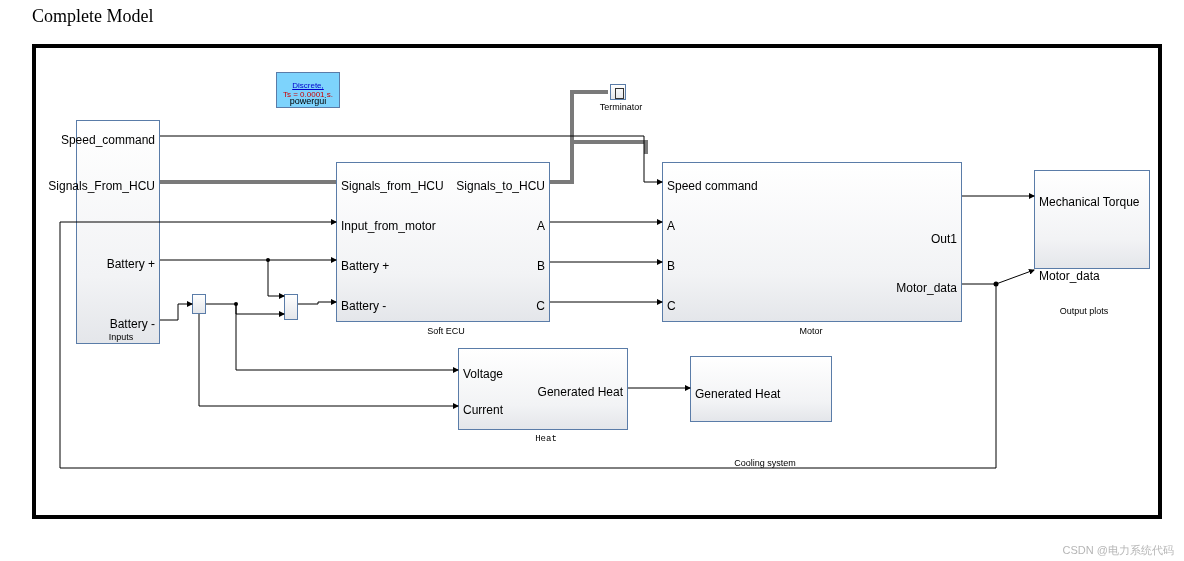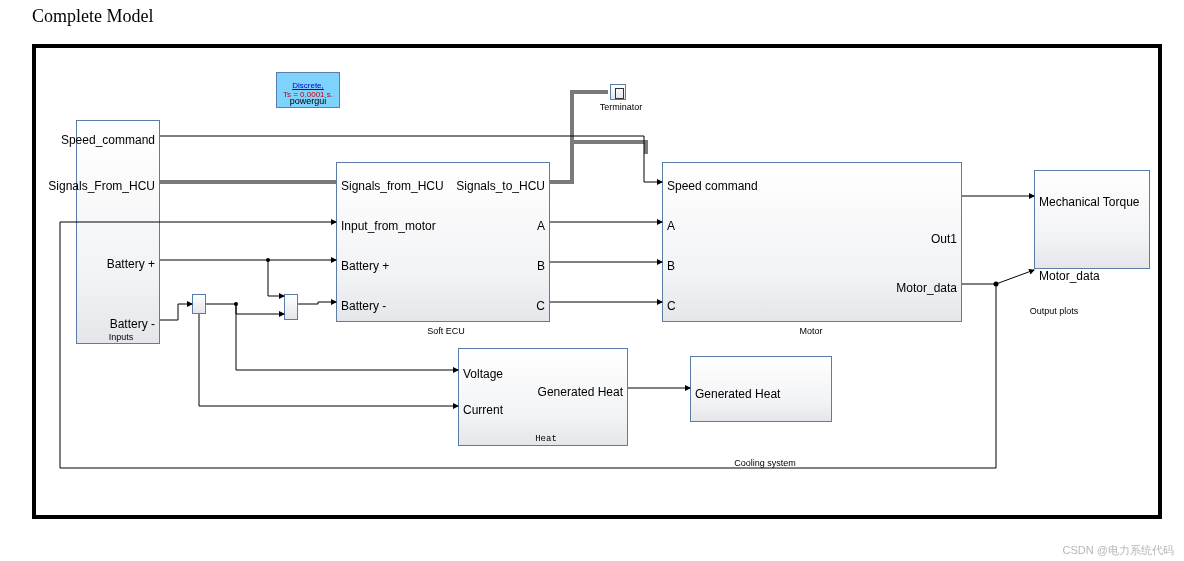--- a/index.html
+++ b/index.html
@@ -143,37 +143,37 @@
   <div class="block" style="top:114px; left:626px; width:300px; height:160px;padding-left:43px;">
     <div class="port left" style="top:16px; left:4px;">Speed command</div>
     <div class="port left" style="top:56px; left:4px;">A</div>
     <div class="port left" style="top:96px; left:4px;">B</div>
     <div class="port left" style="top:136px; left:4px;">C</div>
     <div class="port right" style="top:30px; right:4px;margin-top:39px;">Out1</div>
     <div class="port right" style="top:118px; right:4px;">Motor_data</div>
   </div>
   <div class="block-label" style="top:278px; left:760px; width:30px;">Motor</div>
 
-  <div class="block" style="top:300px; left:422px; width:170px; height:98px;">
+  <div class="block" style="top:300px; left:422px; width:170px; height:82px;">
     <div class="port left" style="top:18px; left:4px;">Voltage</div>
     <div class="port left" style="top:54px; left:4px;">Current</div>
     <div class="port right" style="top:36px; right:4px;">Generated Heat</div>
   </div>
   <div class="block-label" style="top:386px; left:495px; width:30px;font-family:Liberation Mono, monospace;">Heat</div>
 
   <div class="block" style="top:308px; left:654px; width:142px; height:66px;">
     <div class="port left" style="top:30px; left:4px;">Generated Heat</div>
   </div>
   <div class="block-label" style="top:378px; left:694px; width:70px;margin-top:32px;">Cooling system</div>
 
   <div class="block" style="top:122px; left:998px; width:116px; height:99px;">
     <div class="port left" style="top:24px; left:4px;">Mechanical Torque</div>
     <div class="port left" style="top:98px; left:4px;">Motor_data</div>
   </div>
-  <div class="block-label" style="top:258px; left:988px; width:60px;">Output plots</div>
+  <div class="block-label" style="top:258px; left:1018px; width:60px;">Output plots</div>
 
   <div class="small-block" style="top:246px; left:156px;"></div>
   <div class="small-block" style="top:246px; left:248px; height:26px;"></div>
 
   <svg class="wires" viewBox="0 0 1122 467">
 
     <defs>
       <marker id="ah" markerWidth="6" markerHeight="6" refX="5" refY="3" orient="auto">
         <path d="M0,0 L6,3 L0,6 z" class="arrowhead"></path>
       </marker>

